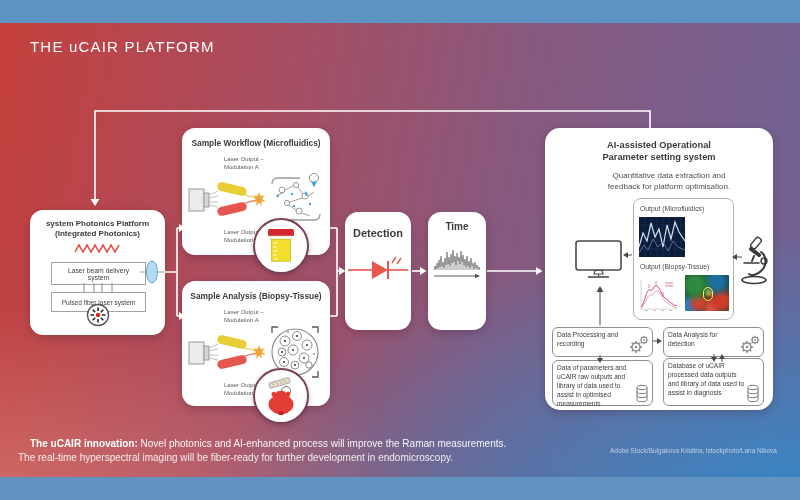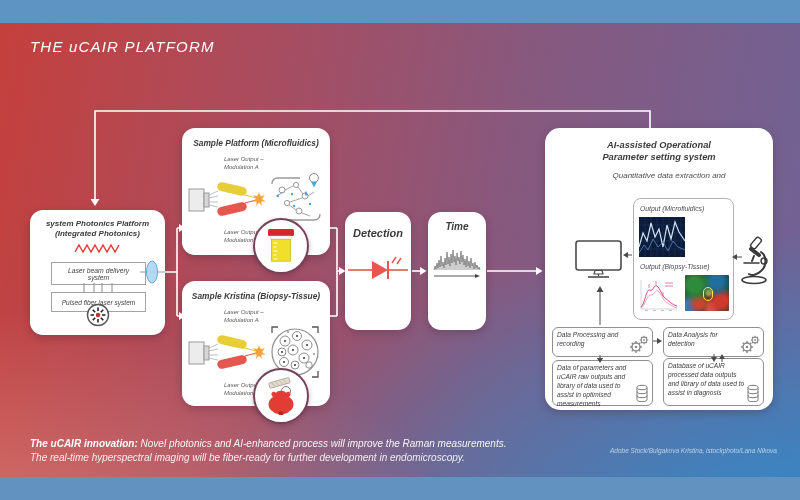--- a/index.html
+++ b/index.html
@@ -1,17 +1,17 @@
 <!DOCTYPE html>
 <html><head>
 <meta charset="utf-8">
 <style>
   html,body{margin:0;padding:0;}
   #page{position:relative;width:800px;height:500px;overflow:hidden;
-        font-family:"Liberation Sans",sans-serif;background:#ec4899;font-style:italic;}
+        font-family:"Liberation Sans",sans-serif;background:#ec4899;}
   .bar{position:absolute;left:0;width:800px;z-index:1;}
   #bar-top{top:0;height:23px;background:#5d94c3;}
   #bar-bottom{bottom:0;height:23px;background:#6292c0;}
   #poster{position:absolute;left:0;top:23px;width:800px;height:454px;z-index:2;
     background-image:
       radial-gradient(140% 120% at 102% 112%, rgba(44,142,206,0.95) 0%, rgba(44,142,206,0) 55%),
       radial-gradient(120% 95% at -6% 112%, rgba(235,160,148,0.50) 0%, rgba(235,160,148,0) 52%),
       linear-gradient(100deg,#c5403c 0%,#a84d60 32%,#86597f 62%,#6e6396 100%);}
   .abs{position:absolute;}
   .eyebrow{left:30px;top:15px;color:#fff;font-size:15px;letter-spacing:1.2px;}
@@ -139,39 +139,39 @@
         <span>Pulsed fiber laser system</span>
       </div>
       <svg class="abs" style="left:56px;top:93px;" width="24" height="24" viewBox="0 0 24 24">
         <circle cx="12" cy="12" r="10.5" fill="#fff" stroke="#555" stroke-width="1.4"></circle>
         <path d="M12,4.5 V8 M12,16 V19.5 M4.5,12 H8 M16,12 H19.5 M6.7,6.7 L9.2,9.2 M14.8,14.8 L17.3,17.3 M6.7,17.3 L9.2,14.8 M14.8,9.2 L17.3,6.7" stroke="#222" stroke-width="1.6"></path>
         <circle cx="12" cy="12" r="2.2" fill="#cc2b2b"></circle>
       </svg>
     </div>
 
     <div class="wbox" style="left:182px;top:105px;width:148px;height:127px;">
-      <div class="btitle" style="margin-top:10px;font-size:8.4px;">Sample Platform (Microfluidics)</div>
+      <div class="btitle" style="margin-top:10px;font-size:8.4px;">Sample Workflow (Microfluidics)</div>
       <div class="lolabel" style="left:42px;top:27px;">Laser Output – Modulation A</div>
       <svg class="abs" style="left:6px;top:40px;" width="136" height="62" viewBox="0 0 136 62">
         <use href="#laser-rig"></use>
           <use href="#chip-target"></use>
       </svg>
       <div class="lolabel" style="left:42px;top:100px;">Laser Output – Modulation B</div>
       <div class="badge" style="left:71px;top:90px;width:52px;height:52px;">
         <svg width="28" height="36" viewBox="0 0 28 36">
           <rect x="1" y="1" width="26" height="7" rx="1.5" fill="#d4282e"></rect>
           <rect x="3.5" y="8" width="21" height="3.2" fill="#fff" stroke="#ccc" stroke-width="0.5"></rect>
           <rect x="4.5" y="11.2" width="19" height="22" fill="#f1df2b" stroke="#cdbb20" stroke-width="0.8"></rect>
           <path d="M6.5,15 h4 M6.5,19 h3 M6.5,23 h4 M6.5,27 h3 M6.5,31 h4" stroke="#fff" stroke-width="1.1"></path>
         </svg>
       </div>
     </div>
 
     <div class="wbox" style="left:182px;top:258px;width:148px;height:125px;">
-      <div class="btitle" style="margin-top:10px;font-size:8.4px;">Sample Kristina (Biopsy-Tissue)</div>
+      <div class="btitle" style="margin-top:10px;font-size:8.4px;">Sample Analysis (Biopsy-Tissue)</div>
       <div class="lolabel" style="left:42px;top:27px;">Laser Output – Modulation A</div>
       <svg class="abs" style="left:6px;top:40px;" width="136" height="62" viewBox="0 0 136 62">
         <use href="#laser-rig"></use>
           <use href="#tissue-target"></use>
       </svg>
       <div class="lolabel" style="left:42px;top:100px;">Laser Output – Modulation B</div>
       <div class="badge" style="left:71px;top:87px;width:52px;height:52px;">
         <svg width="34" height="40" viewBox="0 0 34 40">
           <g transform="rotate(-16 16 7)">
             <rect x="5" y="4" width="21" height="5.5" rx="1" fill="#e3dccb" stroke="#999" stroke-width="0.7"></rect>
@@ -204,20 +204,21 @@
         <path d="M2,32 H43" stroke="#444" stroke-width="0.9"></path>
         <path d="M43,30 L48,32 L43,34 Z" fill="#444"></path>
       </svg>
     </div>
 
     <div class="wbox" style="left:545px;top:105px;width:228px;height:282px;border-radius:15px;">
       <div class="btitle" style="margin-top:11px;font-size:9.3px;">AI-assisted Operational</div>
       <div class="btitle" style="font-size:9.3px;">Parameter setting system</div>
       <div style="margin-top:7px;text-align:center;font-size:8px;color:#4f4f4f;line-height:1.4;margin-left:20px;">
         <div>Quantitative data extraction and</div>
+        <div>feedback for platform optimisation.</div>
       </div>
 
       <svg class="abs" style="left:30px;top:112px;" width="48" height="42" viewBox="0 0 48 42">
         <rect x="1" y="1" width="45" height="29" rx="2.5" fill="#fff" stroke="#4a4a4a" stroke-width="1.6"></rect>
         <path d="M20,30.5 h7 l1,3.5 h-9 Z" fill="#fff" stroke="#4a4a4a" stroke-width="1.2"></path>
         <path d="M13,37 H34" stroke="#4a4a4a" stroke-width="1.6"></path>
         <path d="M23.5,34 V36" stroke="#4a4a4a" stroke-width="1.2"></path>
       </svg>
 
       <div class="aibox-inner" style="left:88px;top:70px;width:99px;height:120px;">
@@ -281,21 +282,21 @@
         <span>Database of uCAIR processed data outputs and library of data used to assist in diagnosis</span>
         <svg class="abs" style="right:3px;bottom:3px;" width="14" height="18">
           <use href="#db" transform="translate(7,9.5)"></use>
         </svg>
       </div>
     </div>
 
     <div class="footer-line" style="left:30px;top:414px;">
       <span style="font-weight:bold;margin-top:32px;">The uCAIR innovation:</span><span style="color:rgba(255,255,255,0.93);"> Novel photonics and AI-enhanced process will improve the Raman measurements.</span>
     </div>
-    <div class="footer-line" style="left:30px;top:428px;color:rgba(255,255,255,0.88);">The real-time hyperspectral imaging will be fiber-ready for further development in endomicroscopy.</div>
+    <div class="footer-line" style="left:18px;top:428px;color:rgba(255,255,255,0.88);">The real-time hyperspectral imaging will be fiber-ready for further development in endomicroscopy.</div>
     <div class="credit" style="left:610px;top:424px;">Adobe Stock/Bulgakova Kristina, istockphoto/Lana Nikova</div>
   </div>
 
   <svg id="connectors" width="800" height="500">
     <g stroke="#fff" stroke-width="1.6" fill="none">
       <path d="M650,128 L650,111 L95,111 L95,199"></path>
       <path d="M165,272 L177,272 M177,228 L177,316 M177,228 L179,228 M177,316 L179,316"></path>
       <path d="M330,228 L337,228 M337,228 L337,316 M330,316 L337,316 M337,271 L339,271"></path>
       <path d="M412,271 L420,271"></path>
       <path d="M487,271 L536,271"></path>

